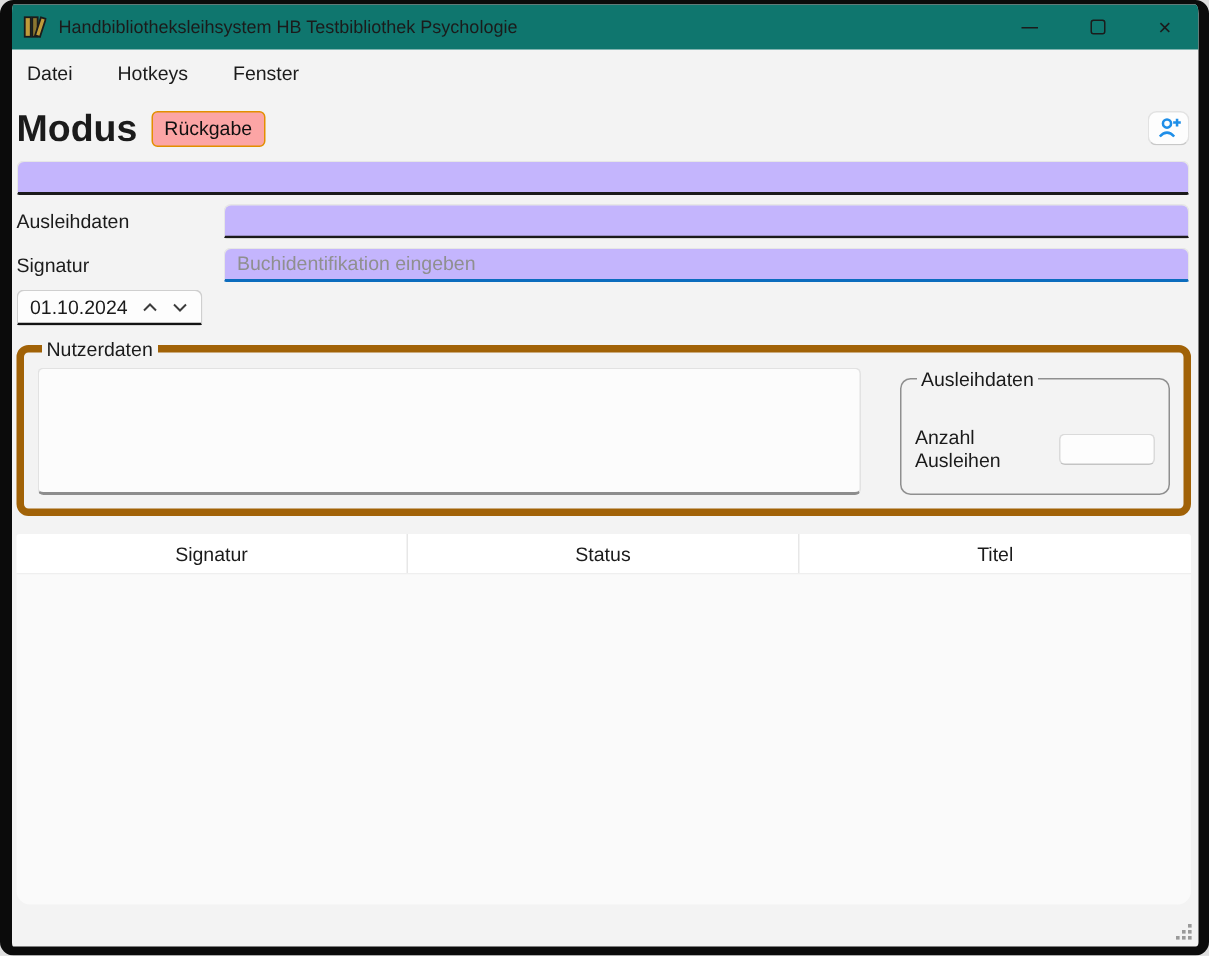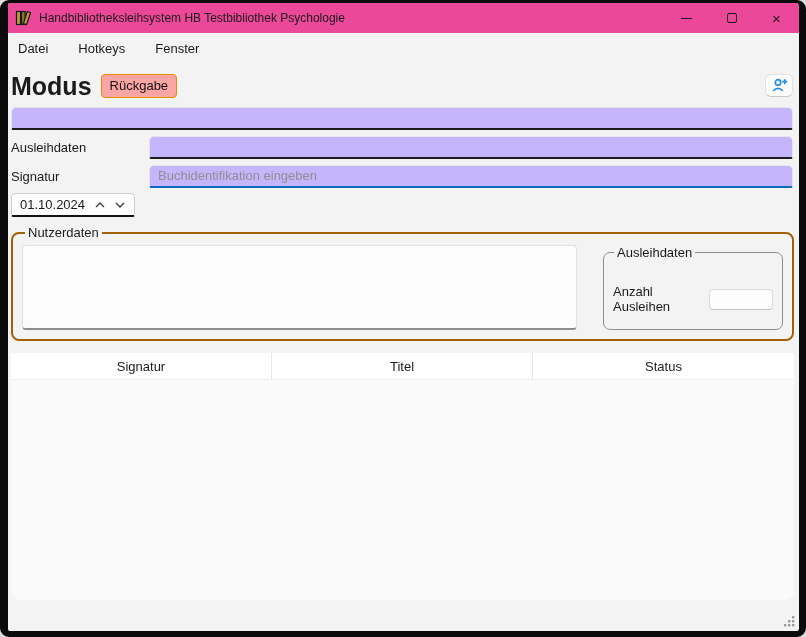--- a/index.html
+++ b/index.html
@@ -11,21 +11,21 @@
     background:#f3f3f3;
     border:solid #0b0b0b;
     border-width:3px 7px 6px 8px;
     border-radius:9px;
     position:relative;
     overflow:hidden;
     color:#1b1b1b;
   }
 
   
-  .titlebar { height:30px; display:flex; align-items:center; background:#ec4899; }
+  .titlebar { height:30px; display:flex; align-items:center; background:#0f766e; }
   .app-icon { margin-left:6px; width:17px; height:17px; display:flex; align-items:center; justify-content:center; }
   .title-text { margin-left:8px; font-size:12px; }
   .win-controls { margin-left:auto; display:flex; height:100%; }
   .win-btn { width:45px; height:100%; display:flex; align-items:center; justify-content:center; cursor:default; }
   .glyph-min { width:11px; border-top:1px solid #1b1b1b; }
   .glyph-max { width:10px; height:10px; border:1px solid #1b1b1b; border-radius:2px; }
   .glyph-close { font-size:15px; line-height:1; }
 
   
   .menubar { height:30px; display:flex; align-items:center; padding-left:2px; }
@@ -59,21 +59,21 @@
   .spinbox {
     width:124px; height:24px; display:flex; align-items:center;
     background:#fdfdfd; border:1px solid #cfcfcf; border-bottom:2px solid #131313;
     border-radius:5px 5px 2px 2px; padding:0 4px 0 8px; font-size:13px;
   }
   .spin-value { flex:1; }
   .spin-btn { width:20px; display:flex; align-items:center; justify-content:center; }
 
   
   fieldset.group {
-    border:2px solid #a16207; border-radius:8px;
+    border:5px solid #a16207; border-radius:8px;
     margin:8px 5px 6px 3px; padding:5px 9px 9px;
   }
   fieldset.group legend { font-size:13px; padding:0 3px; margin-left:3px; }
   .group-content { display:flex; gap:26px; }
   .user-textarea {
     flex:1; height:85px; background:#fcfcfc; resize:none;
     border:1px solid #e2e2e2; border-bottom:2px solid #8d8d8d;
     border-radius:4px; font-family:"Liberation Sans", sans-serif; font-size:13px;
     padding:4px 6px; outline:none; color:#1b1b1b;
   }
@@ -192,22 +192,22 @@
           <span class="anzahl-label">Anzahl Ausleihen</span>
           <input class="anzahl-input" type="text" value="" style="">
         </div>
       </fieldset>
     </div>
   </fieldset>
 
   <div class="table">
     <div class="table-header">
       <div class="th">Signatur</div>
+      <div class="th">Status</div>
       <div class="th">Titel</div>
-      <div class="th">Status</div>
     </div>
     <div class="table-body"></div>
   </div>
 
   <svg class="resize-grip" width="13" height="13" viewBox="0 0 13 13">
     <g fill="#9a9a9a">
       <rect x="9" y="1" width="2.4" height="2.4"></rect>
       <rect x="9" y="5" width="2.4" height="2.4"></rect>
       <rect x="5" y="5" width="2.4" height="2.4"></rect>
       <rect x="9" y="9" width="2.4" height="2.4"></rect>

